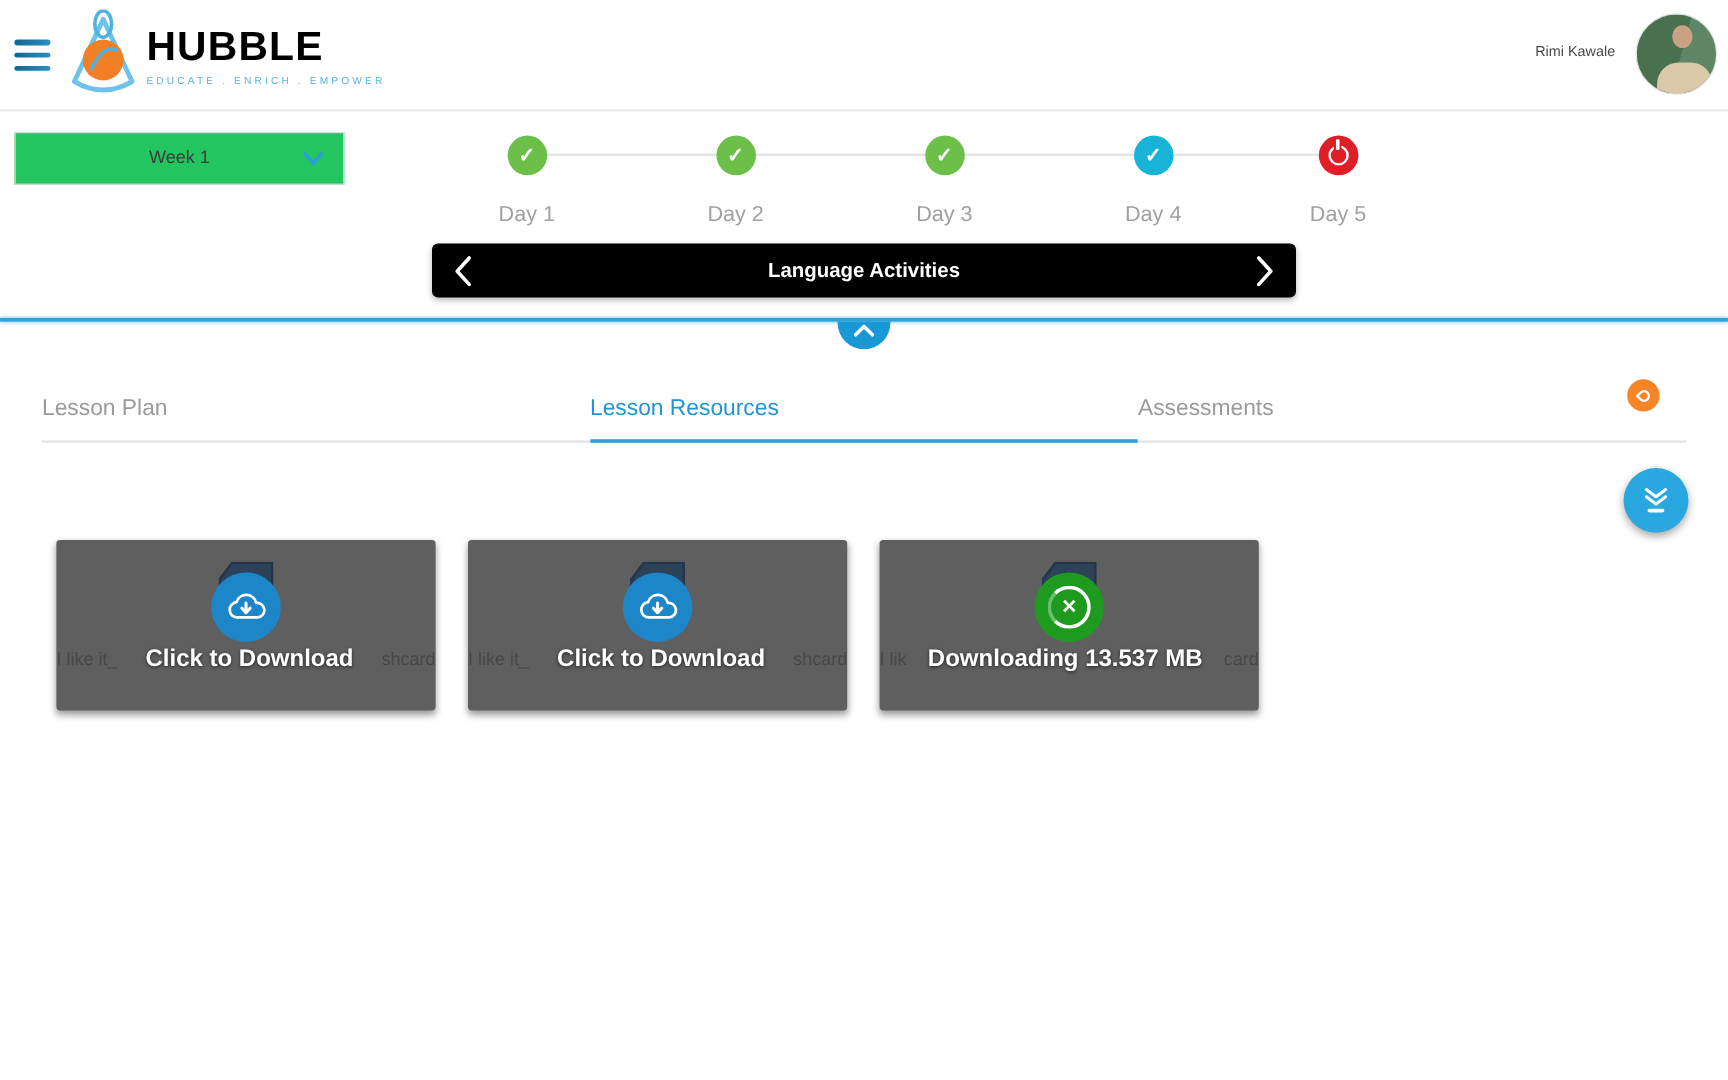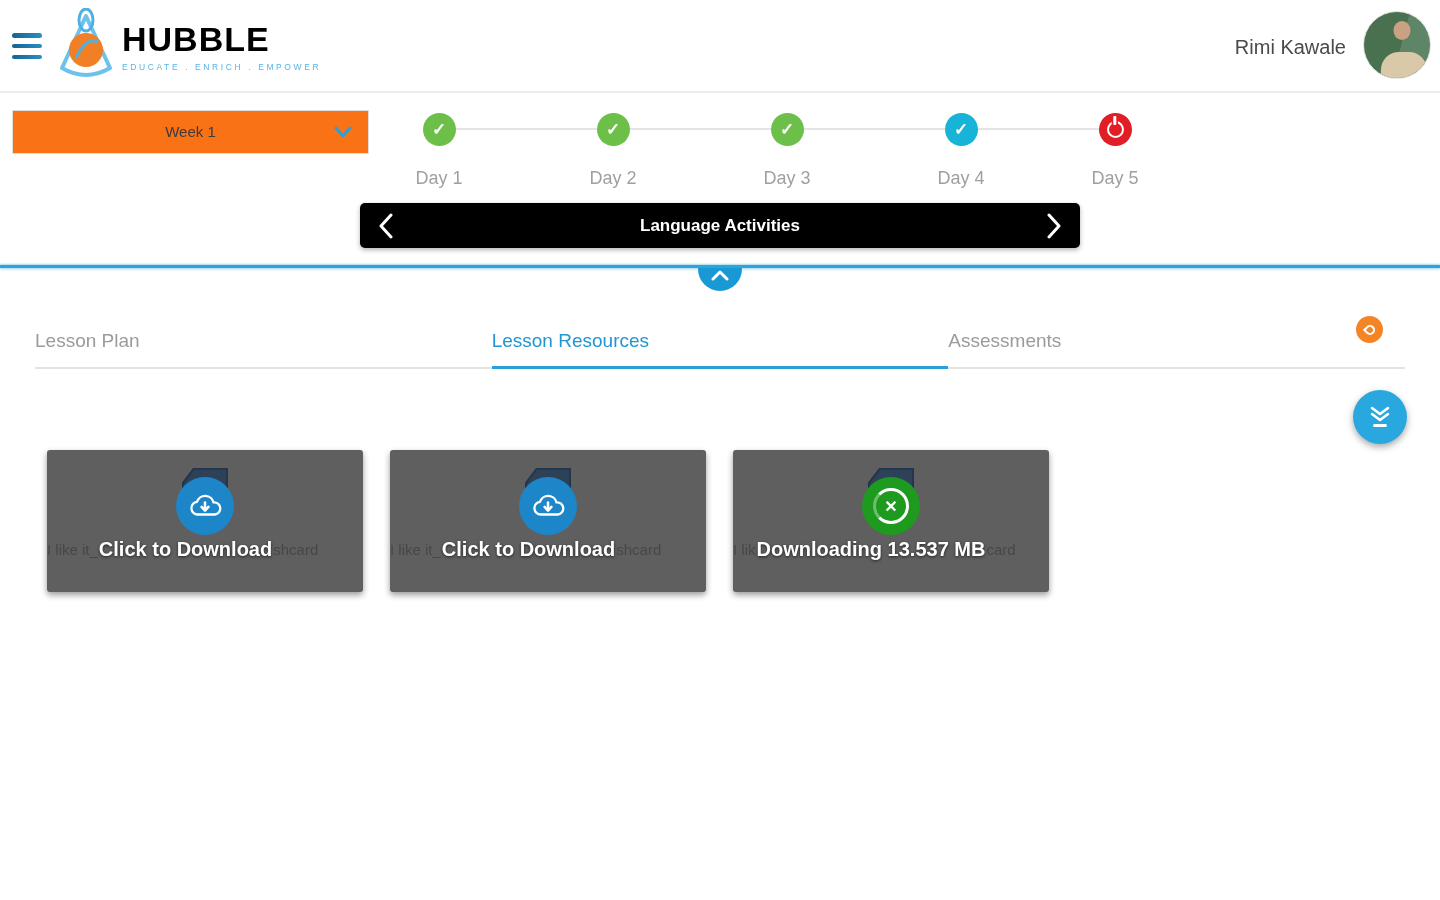--- a/index.html
+++ b/index.html
@@ -12,32 +12,32 @@
     background:#fff; border-bottom:2px solid #ebebeb; }
   .hamburger { position:absolute; left:12px; top:33px; width:30px; height:26px;
     display:flex; flex-direction:column; justify-content:space-between; cursor:pointer; }
   .hamburger span { display:block; height:4.5px; border-radius:3px;
     background:linear-gradient(90deg,#15648f,#2a8fc4); }
   .logo { position:absolute; left:54px; top:8px; display:flex; align-items:center; }
   .logo-mark { width:64px; height:74px; }
   .logo-text { margin-left:4px; }
   .logo-title { font-size:34px; font-weight:bold; color:#000000; letter-spacing:1px; line-height:40px; }
   .logo-tagline { font-size:8.5px; font-weight:normal; color:#5ab5e6; letter-spacing:2.6px; margin-top:3px; }
-  .user-name { position:absolute; right:94px; top:36px; font-size:20px; color:#4a4a4a; }
+  .user-name { position:absolute; right:94px; top:36px; font-size:12px; color:#4a4a4a; }
   .avatar { position:absolute; right:9px; top:11px; width:68px; height:68px; border-radius:50%;
     overflow:hidden; background:linear-gradient(105deg,#49714f 0 55%,#5d8566 55% 100%);
     border:1px solid #e2e2e2; }
   .avatar::before { content:""; position:absolute; left:50%; bottom:-14px; transform:translateX(-35%);
     width:46px; height:40px; border-radius:18px 18px 0 0; background:#d9c9a8; }
   .avatar::after { content:""; position:absolute; left:57%; top:9px; transform:translateX(-50%);
     width:17px; height:19px; border-radius:50%; background:#caa182; }
 
   
-  .week-box { position:absolute; left:12px; top:110px; width:357px; height:44px;
-    background:#f97316; border:1px solid #dedede; cursor:pointer; }
+  .week-box { position:absolute; left:12px; top:110px; width:275px; height:44px;
+    background:#22c55e; border:1px solid #dedede; cursor:pointer; }
   .week-value { display:block; text-align:center; line-height:42px; font-size:15px; color:#3c3c3c; }
   .week-chevron { position:absolute; right:16px; top:14px; width:18px; height:14px; }
 
   
   .stepper-line { position:absolute; left:439px; top:128px; width:676px; height:2px;
     background:#e4e4e4; z-index:1; }
   .day { position:absolute; top:113px; width:64px; text-align:center; z-index:2; }
   .day-circle { width:33px; height:33px; border-radius:50%; margin:0 auto; position:relative;
     display:flex; align-items:center; justify-content:center; color:#fff;
     font-size:17px; font-weight:bold; }
@@ -94,21 +94,21 @@
     background:#2d4258; clip-path:polygon(24% 0, 100% 0, 100% 100%, 0 100%, 0 28%); }
   .dl-circle { position:absolute; left:50%; top:27px; transform:translateX(-50%);
     width:58px; height:58px; border-radius:50%; display:flex; align-items:center;
     justify-content:center; }
   .dl-circle.blue { background:#1d86c8; }
   .dl-circle.green { background:#1e9b1f; }
   .progress-ring { width:36px; height:36px; border-radius:50%; border:3px solid #fff;
     border-left-color:rgba(255,255,255,.35); display:flex; align-items:center;
     justify-content:center; color:#fff; font-size:16px; font-weight:bold; }
   .caption { position:absolute; left:0; top:88px; width:100%; display:flex;
-    align-items:center; justify-content:flex-start; white-space:nowrap; }
+    align-items:center; justify-content:space-between; white-space:nowrap; }
   .caption .frag { font-size:15px; color:#474747; }
   .caption .overlay { font-size:20px; font-weight:bold; color:#fff; margin:0 1px;
     text-shadow:0 1px 3px rgba(0,0,0,.65); }
 </style>
 </head>
 <body>
 
 <div class="stage">
 
   <div class="header">

